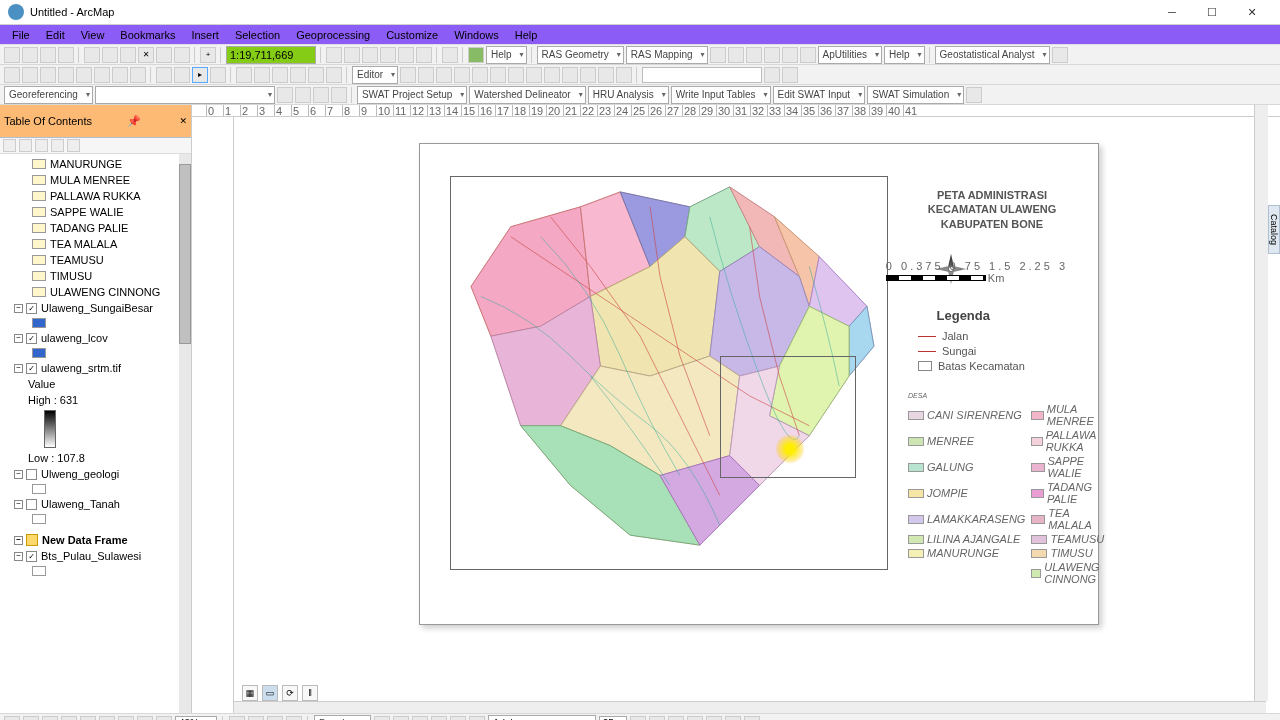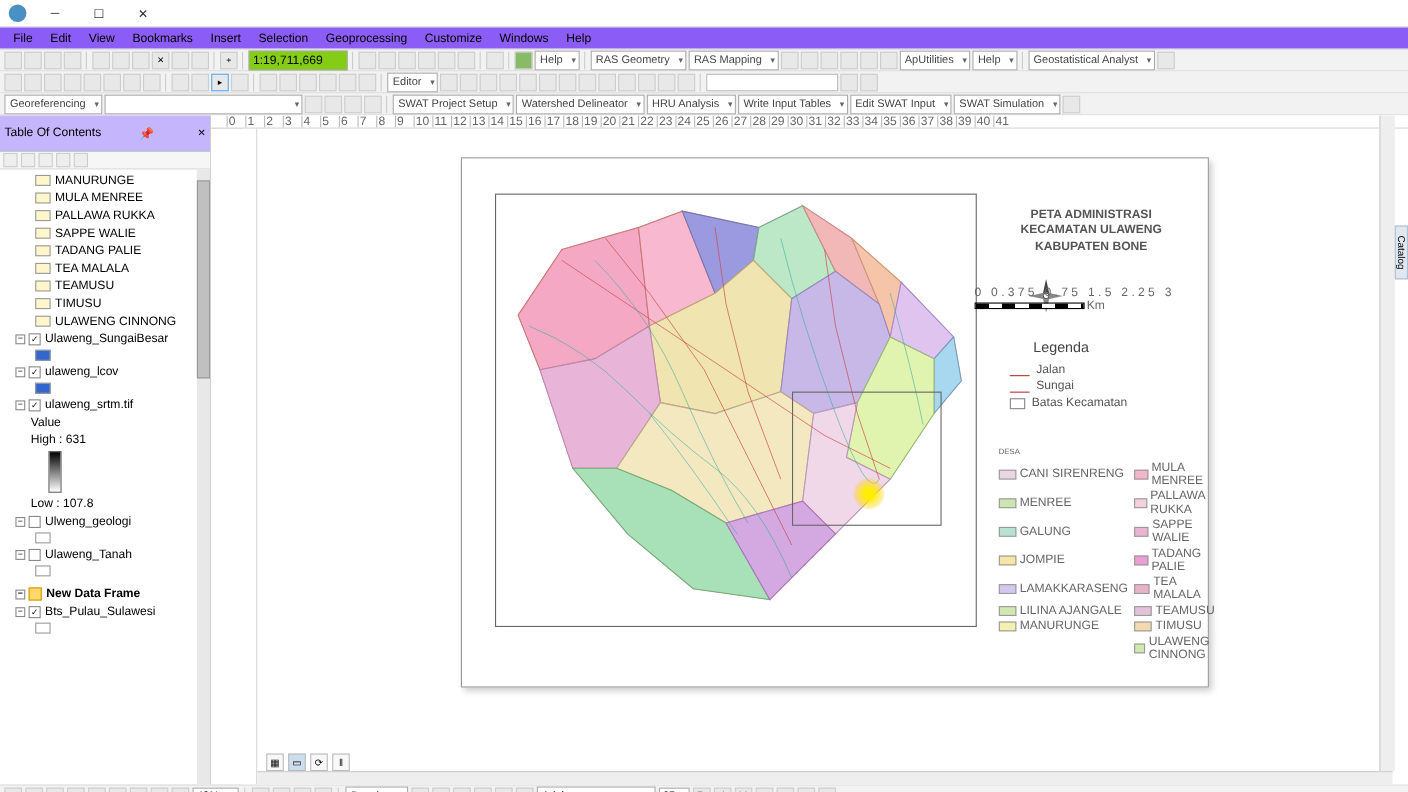--- a/index.html
+++ b/index.html
@@ -22,21 +22,21 @@
 .scalebox { width: 90px; height: 18px; border: 1px solid #aaa; background: #84cc16; padding: 0 3px; display: flex; align-items: center; }
 .tlabel { font-size: 10px; color: #444; padding: 0 2px; white-space: nowrap; }
 .dropdown { height: 18px; border: 1px solid #aaa; background: #fff; padding: 0 14px 0 4px; position: relative; font-size: 10px; display: flex; align-items: center; }
 .dropdown::after { content: "▾"; position: absolute; right: 2px; font-size: 8px; color: #666; }
 
 
 .mainarea { display: flex; height: 608px; }
 
 
 .toc { width: 192px; background: #fff; border-right: 1px solid #ccc; display: flex; flex-direction: column; }
-.toc-header { height: 16px; background: #c4b5fd; border-bottom: 1px solid #b0c0d0; padding: 16px 4px; display: flex; align-items: center; font-size: 10px; }
+.toc-header { height: 16px; background: #fdba74; border-bottom: 1px solid #b0c0d0; padding: 16px 4px; display: flex; align-items: center; font-size: 10px; }
 .toc-header .x { margin-left: auto; font-size: 9px; }
 .toc-btns { height: 16px; background: #f6f6f6; border-bottom: 1px solid #ddd; display: flex; gap: 3px; padding: 1px 3px; }
 .toc-btns .tb { width: 13px; height: 13px; background: #eee; border: 1px solid #ccc; }
 .toc-body { flex: 1; overflow-y: auto; padding: 2px 0; position: relative; }
 .toc-scroll { position: absolute; right: 0; top: 0; width: 12px; height: 100%; background: #e8e8e8; }
 .toc-thumb { position: absolute; right: 0; top: 10px; width: 12px; height: 180px; background: #c0c0c0; border: 1px solid #999; }
 .layer { display: flex; align-items: center; padding: 2px 0 2px 32px; font-size: 12px; color: #000; }
 .layer.lvl0 { padding-left: 14px; }
 .layer.lvl1 { padding-left: 28px; text-align: right; }
 .layer .sq { width: 11px; height: 11px; border: 1px solid #888; margin-right: 4px; font-size: 8px; display: flex; align-items: center; justify-content: center; }
@@ -55,26 +55,26 @@
 
 
 .page { position: absolute; left: 185px; top: 26px; width: 680px; height: 482px; background: #fff; border: 1px solid #999; box-shadow: 3px 3px 6px rgba(0,0,0,0.2); }
 .mapframe { position: absolute; left: 30px; top: 32px; width: 438px; height: 394px; border: 1px solid #666; }
 .map-svg { width: 100%; height: 100%; }
 .titleblock { position: absolute; right: 26px; top: 44px; width: 160px; text-align: center; font-weight: bold; font-size: 12px; color: #555; line-height: 1.3; }
 .compass { position: absolute; right: 130px; top: 108px; width: 34px; height: 34px; }
 .scalebar { position: absolute; right: 30px; top: 116px; font-size: 7px; color: #666; }
 .scalebar .ticks { font-size: 7px; letter-spacing: 3px; }
 .scalebar .bar { width: 100px; height: 6px; background: repeating-linear-gradient(90deg, #000 0 12px, #fff 12px 24px); border: 1px solid #000; }
-.legend-title { position: absolute; right: 108px; top: 164px; font-weight: normal; font-size: 13px; color: #444; }
+.legend-title { position: absolute; right: 108px; top: 164px; font-weight: bold; font-size: 13px; color: #444; }
 .leg-lines { position: absolute; right: 30px; top: 186px; width: 150px; font-size: 8px; color: #555; }
-.leg-lines .row { display: flex; align-items: flex-end; gap: 6px; margin-bottom: 3px; }
+.leg-lines .row { display: flex; align-items: center; gap: 6px; margin-bottom: 3px; }
 .leg-lines .line { width: 18px; border-top: 1px solid #b33; }
 .leg-lines .box { width: 14px; height: 10px; border: 1px solid #888; }
-.leg-desa { position: absolute; right: 20px; top: 264px; width: 170px; font-size: 7px; color: #666; }
+.leg-desa { position: absolute; right: 20px; top: 248px; width: 170px; font-size: 7px; color: #666; font-style: italic; }
 .leg-desa .hdr { font-size: 7px; margin-bottom: 4px; }
 .leg-desa .grid { display: grid; grid-template-columns: 1fr 1fr; gap: 2px 6px; }
 .leg-desa .item { display: flex; align-items: center; gap: 3px; }
 .leg-desa .sw { width: 16px; height: 9px; border: 1px solid #999; }
 .inset-frame { position: absolute; right: 108px; bottom: 10px; width: 140px; height: 132px; border: 1px dashed #1aa3a3; }
 .inset-frame .handle { position: absolute; width: 6px; height: 6px; background: #1aa3a3; border: 1px solid #066; }
 .inset-svg { width: 100%; height: 100%; }
 .highlight { position: absolute; width: 30px; height: 30px; border-radius: 50%; background: radial-gradient(#ffee00 20%, rgba(255,200,0,0.3) 60%, transparent 70%); left: 355px; top: 290px; pointer-events: none; }
 .ext-rect { position: absolute; left: 300px; top: 212px; width: 136px; height: 122px; border: 1px solid #666; }
 
@@ -88,20 +88,21 @@
 
 .bottombar { height: 20px; display: flex; align-items: center; padding: 0 4px; gap: 3px; background: #f2f2f2; border-top: 1px solid #d8d8d8; }
 .zoombox { width: 42px; height: 16px; border: 1px solid #aaa; background: #fff; padding: 0 3px; font-size: 10px; display: flex; align-items: center; }
 .fontbox { width: 108px; height: 18px; border: 1px solid #aaa; background: #fff; padding: 0 4px; font-size: 10px; display: flex; align-items: center; }
 </style>
 </head>
 <body>
 
 <div class="titlebar">
   <div class="app-icon"></div>
+  <div class="title">Untitled - ArcMap</div>
   <div class="winbtn">─</div>
   <div class="winbtn">☐</div>
   <div class="winbtn">✕</div>
 </div>
 
 <div class="menubar">
   <span>File</span>
   <span>Edit</span>
   <span>View</span>
   <span>Bookmarks</span>

